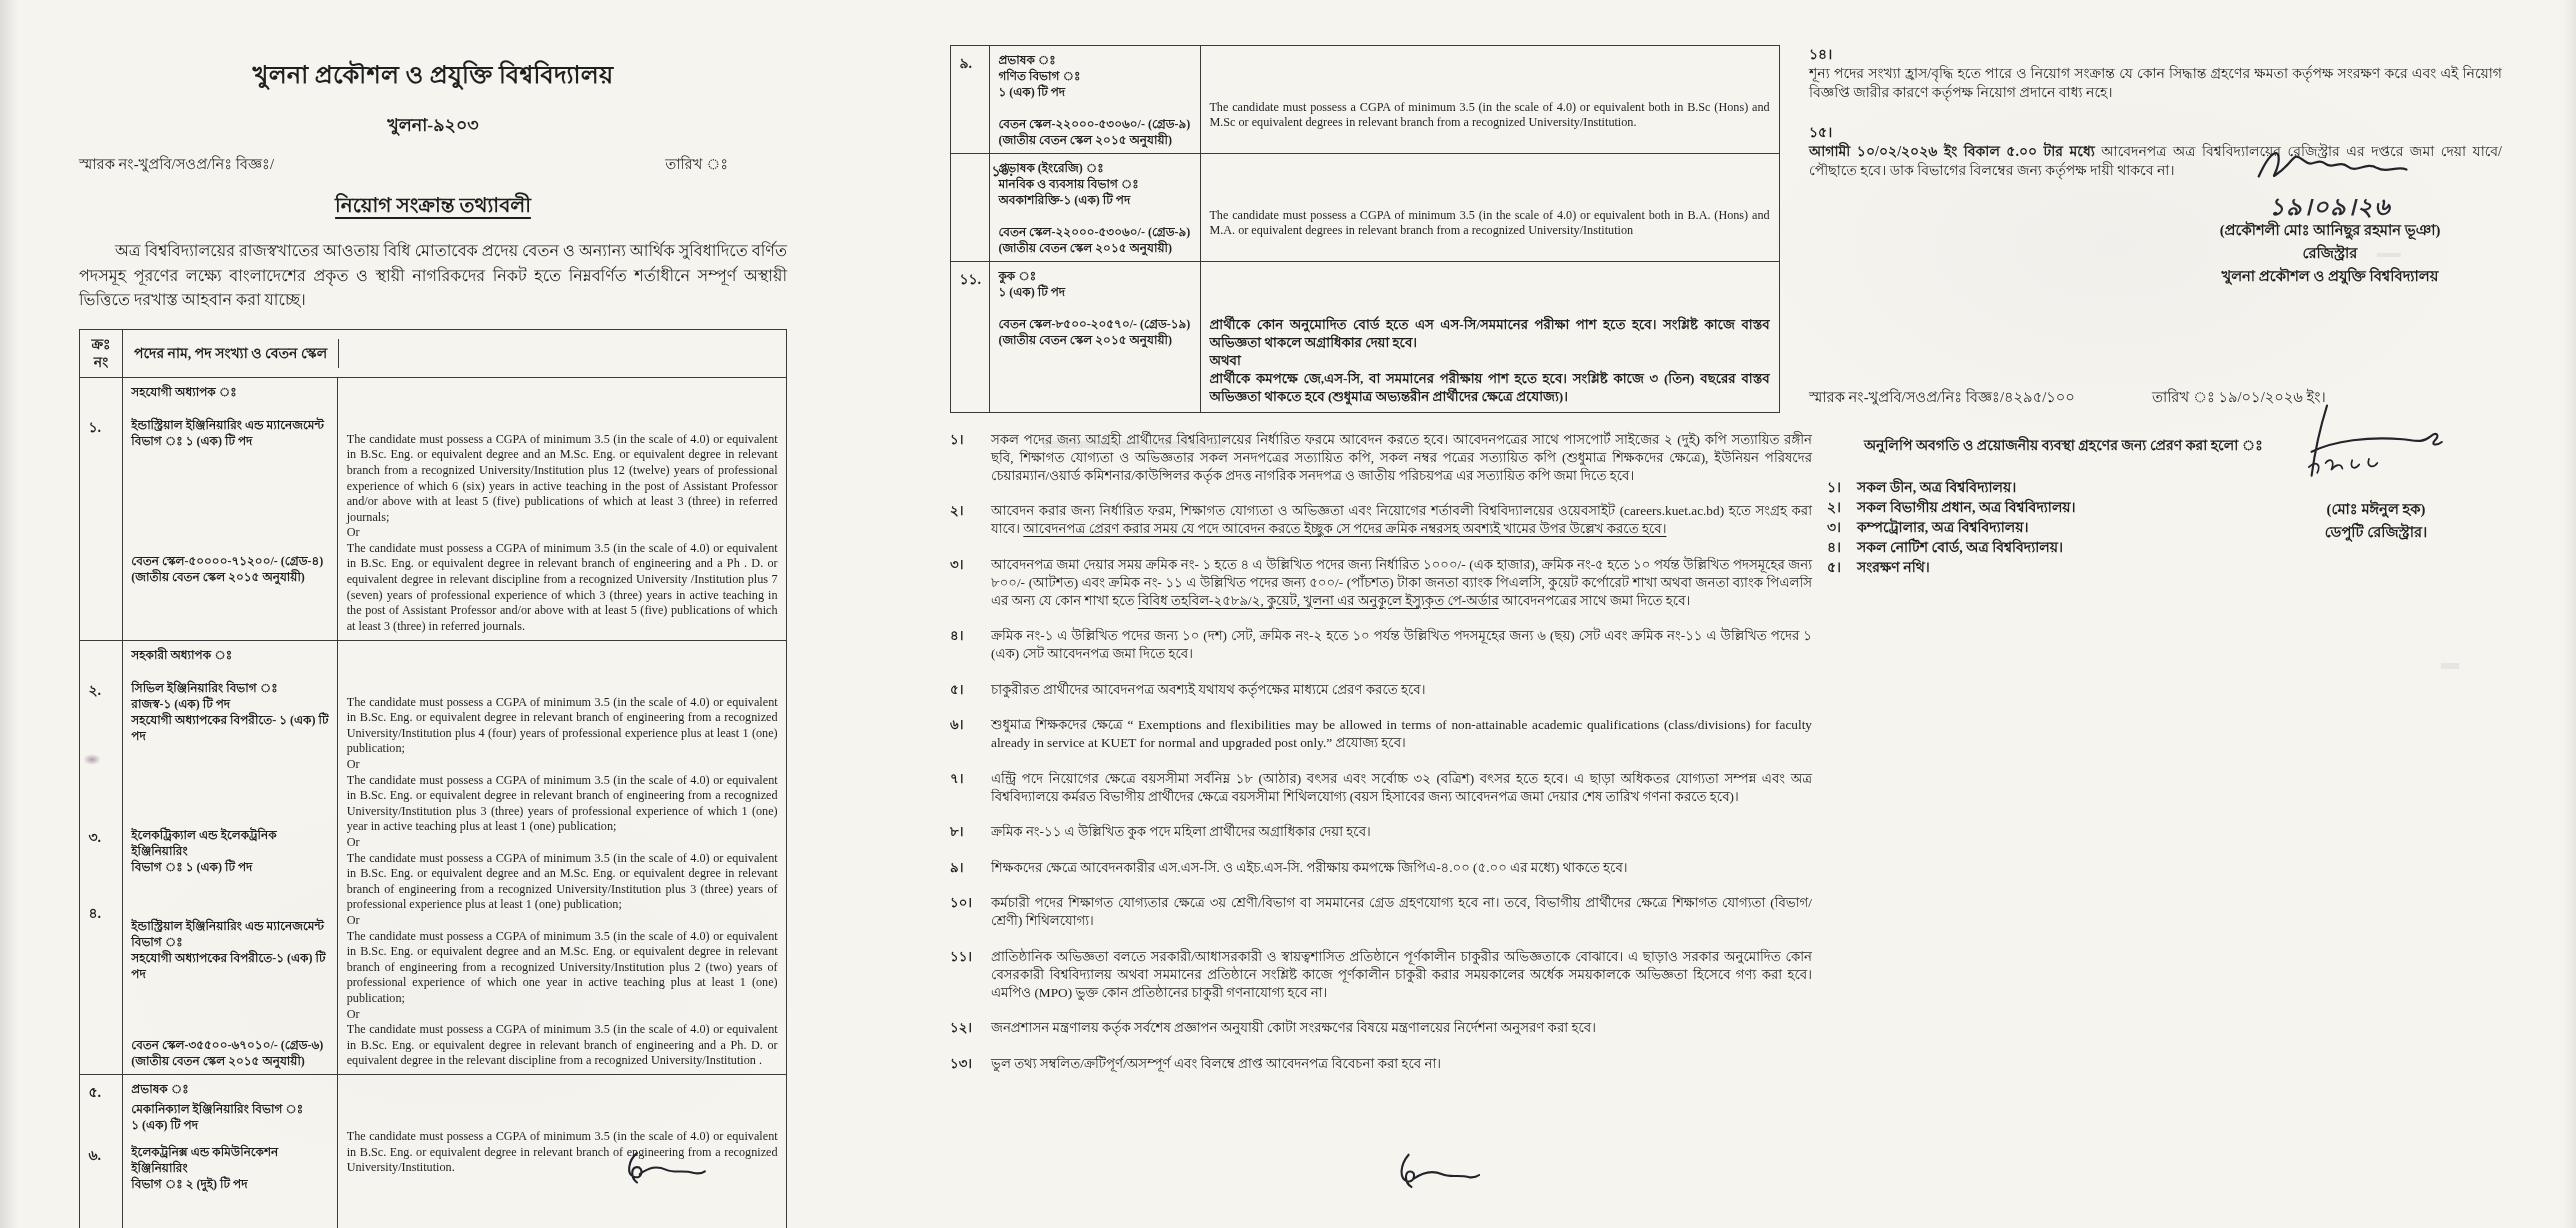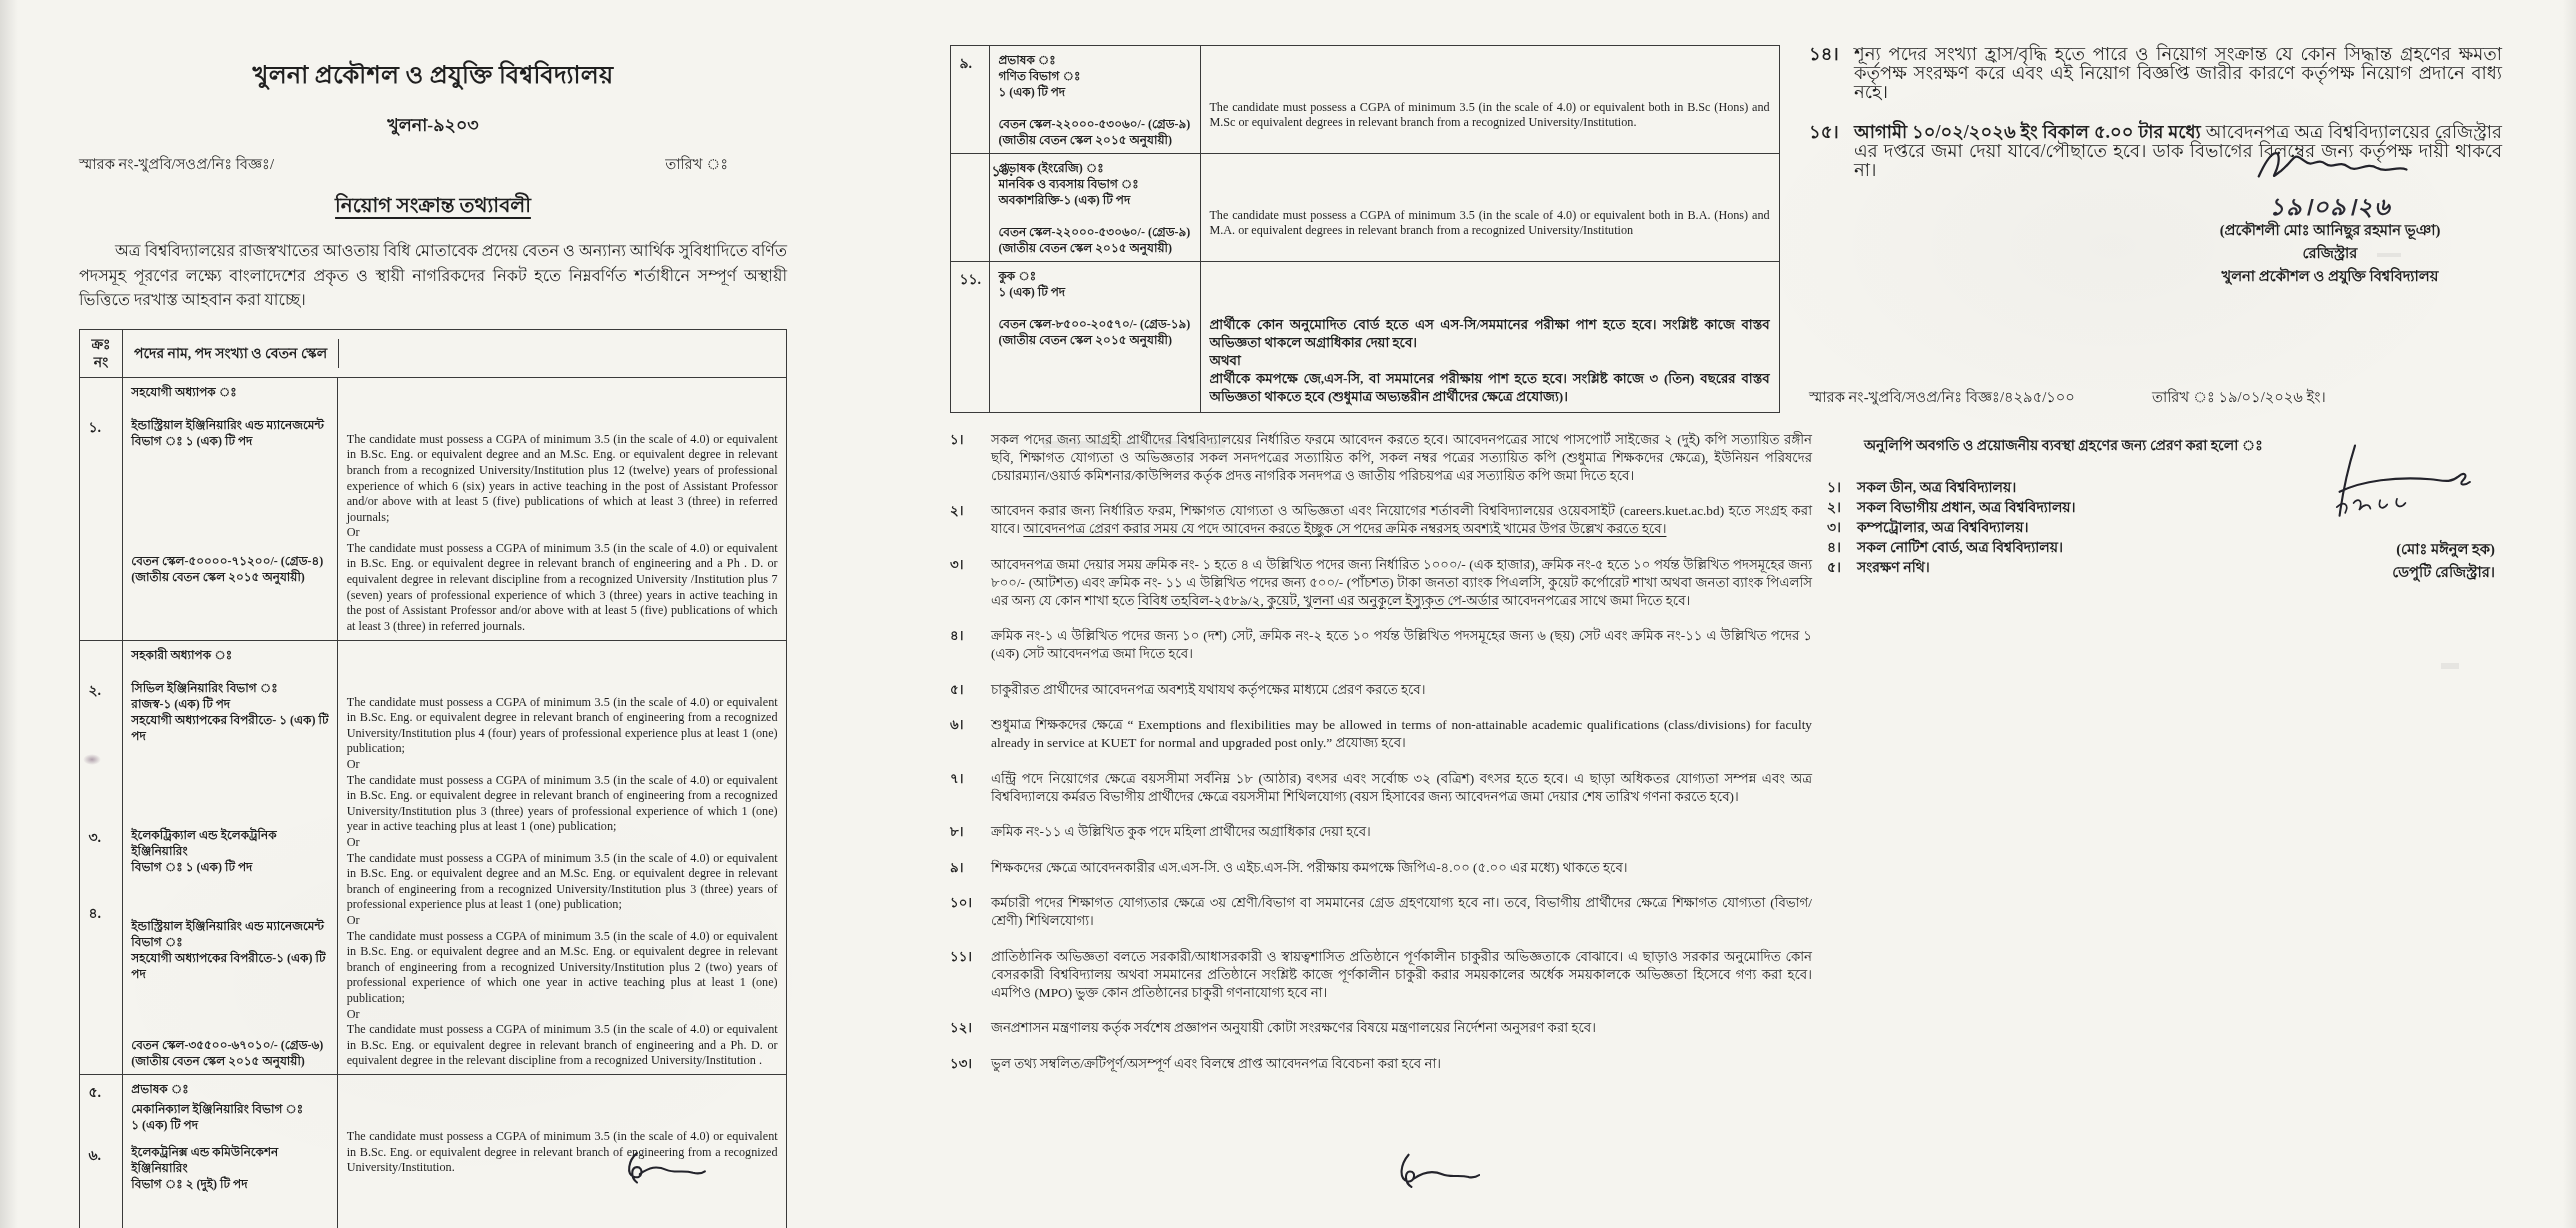--- a/index.html
+++ b/index.html
@@ -55,21 +55,21 @@
   .block{white-space:pre-line;}
 
   
   .sechead{margin-top:18px;font-size:16px;font-weight:bold;text-decoration:underline;text-underline-offset:4.2px;}
   .condlist{margin-top:18px;}
   .cond{display:flex;margin-bottom:17.5px;font-size:13.3px;line-height:18px;}
   .cond .cnum{width:41px;flex:none;font-weight:600;}
   .cond .ctxt{flex:1;text-align:justify;font-weight:500;}
   .cond .ctxt b{font-weight:bold;}
   .u{text-decoration:underline;text-underline-offset:2.8px;}
-  .p3 .cond{font-size:18px;line-height:19px;margin-bottom:21px;}
+  .p3 .cond{font-size:14px;line-height:19px;margin-bottom:21px;flex-direction:column;}
   .p3 .cond .cnum{width:45px;}
 
   
   .sig{position:absolute;}
   .sig svg{display:block;}
   .sigblock{position:absolute;text-align:center;font-size:14.7px;line-height:23px;font-weight:600;}
   .hwdate{font-size:24px;font-weight:bold;font-style:italic;letter-spacing:1.4px;color:#2a2a33;}
   .memorow2{display:flex;gap:77px;font-size:14.7px;font-weight:400;margin-top:8.4px;}
   .copyhead{margin-top:24px;margin-left:55px;font-size:14px;font-weight:600;}
   .copies{margin-top:19.6px;}
@@ -335,21 +335,21 @@
           <span class="cnum">৪।</span>
           <span>সকল নোটিশ বোর্ড, অত্র বিশ্ববিদ্যালয়।</span>
         </div>
 
         <div class="copyitem">
           <span class="cnum">৫।</span>
           <span>সংরক্ষণ নথি।</span>
         </div>
       </div>
 
-    <div class="sigblock" style="left:448px;top:440px;width:238px;text-align:right;">
+    <div class="sigblock" style="left:448px;top:400px;width:238px;">
       <svg width="182" height="91" viewBox="0 0 260 130" style="margin:0 auto;">
         <path d="M60 8 C 50 40, 42 78, 38 108 M38 74 C 70 58, 120 52, 168 56 C 186 58, 196 62, 208 52 C 216 45, 222 50, 214 58 C 208 64, 216 66, 224 60" fill="none" stroke="#23232b" stroke-width="3" stroke-linecap="round"></path>
         <path d="M34 96 C 44 86, 52 92, 46 104 M58 90 C 64 82, 72 86, 66 100 C 72 92, 80 90, 82 98 M96 86 C 92 98, 100 100, 106 92 M120 84 C 116 96, 126 98, 132 90" fill="none" stroke="#23232b" stroke-width="2.4" stroke-linecap="round"></path>
       </svg>
       <div>(মোঃ মঈনুল হক)</div>
       <div>ডেপুটি রেজিস্ট্রার।</div>
     </div>
   </section>
 
   <div class="blot" style="left:83px;top:754px;width:18px;height:11.2px;background:radial-gradient(ellipse at center, rgba(92,60,90,0.45), rgba(92,60,90,0) 70%);"></div>

